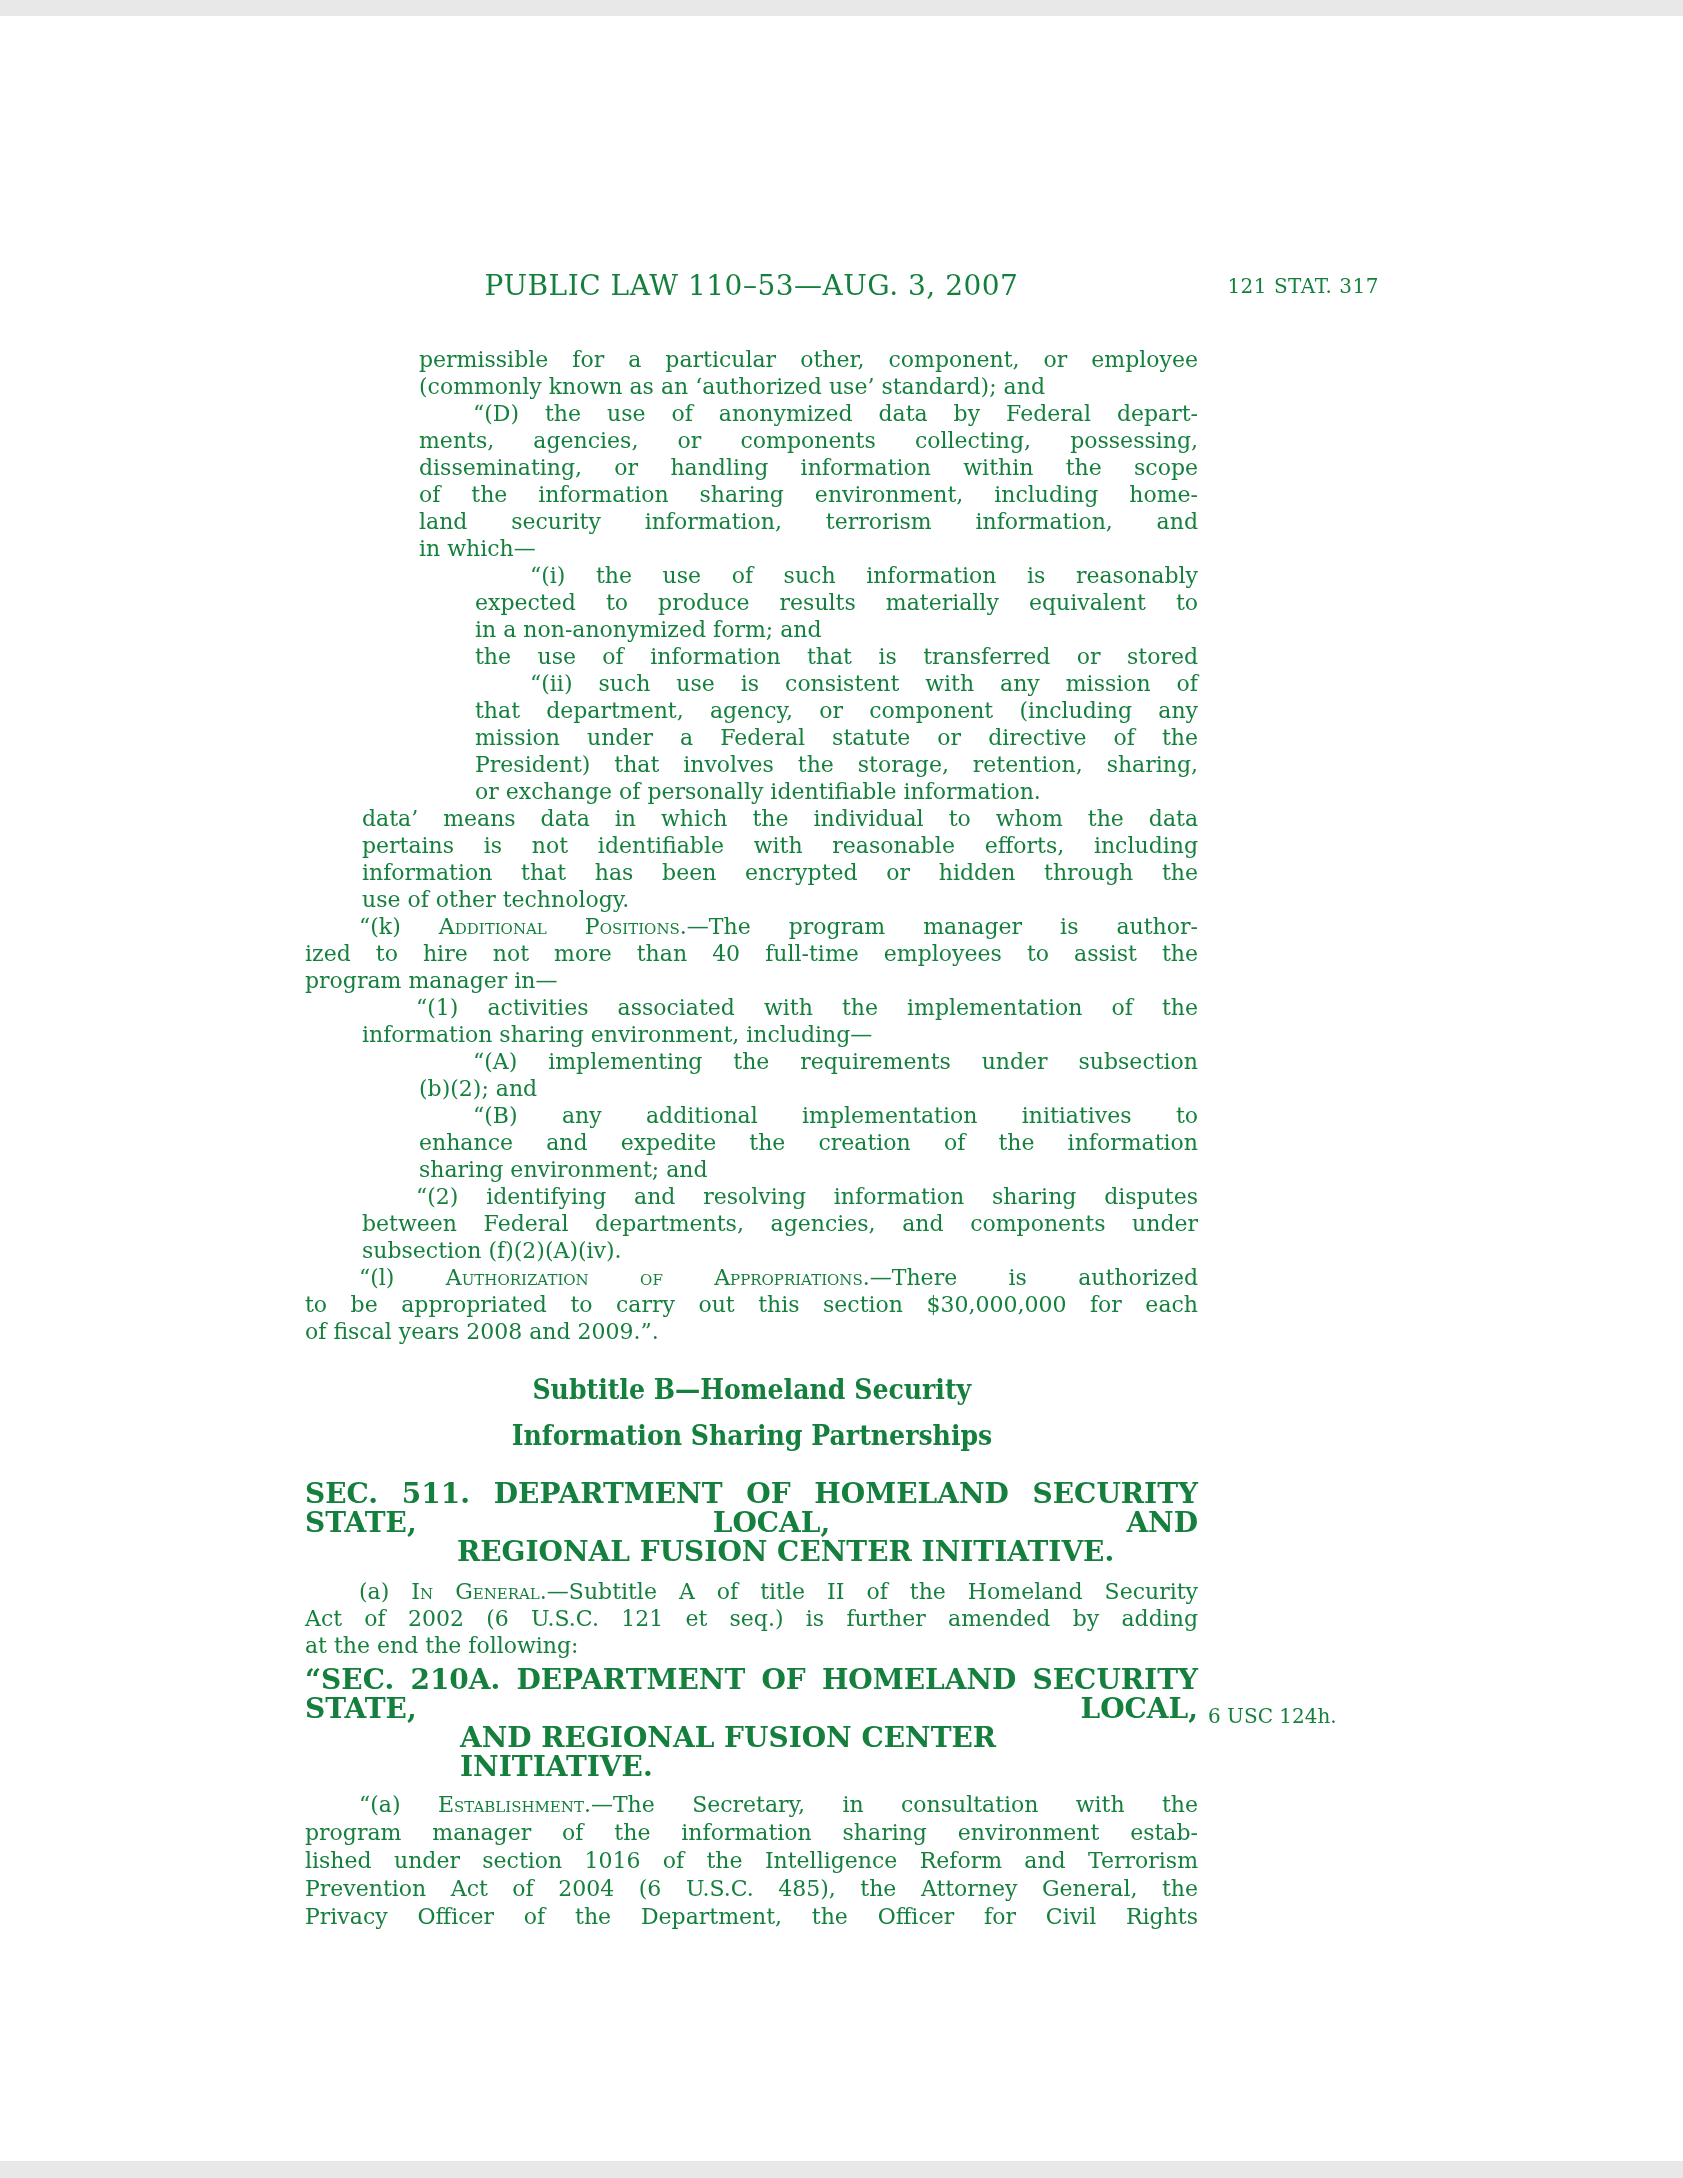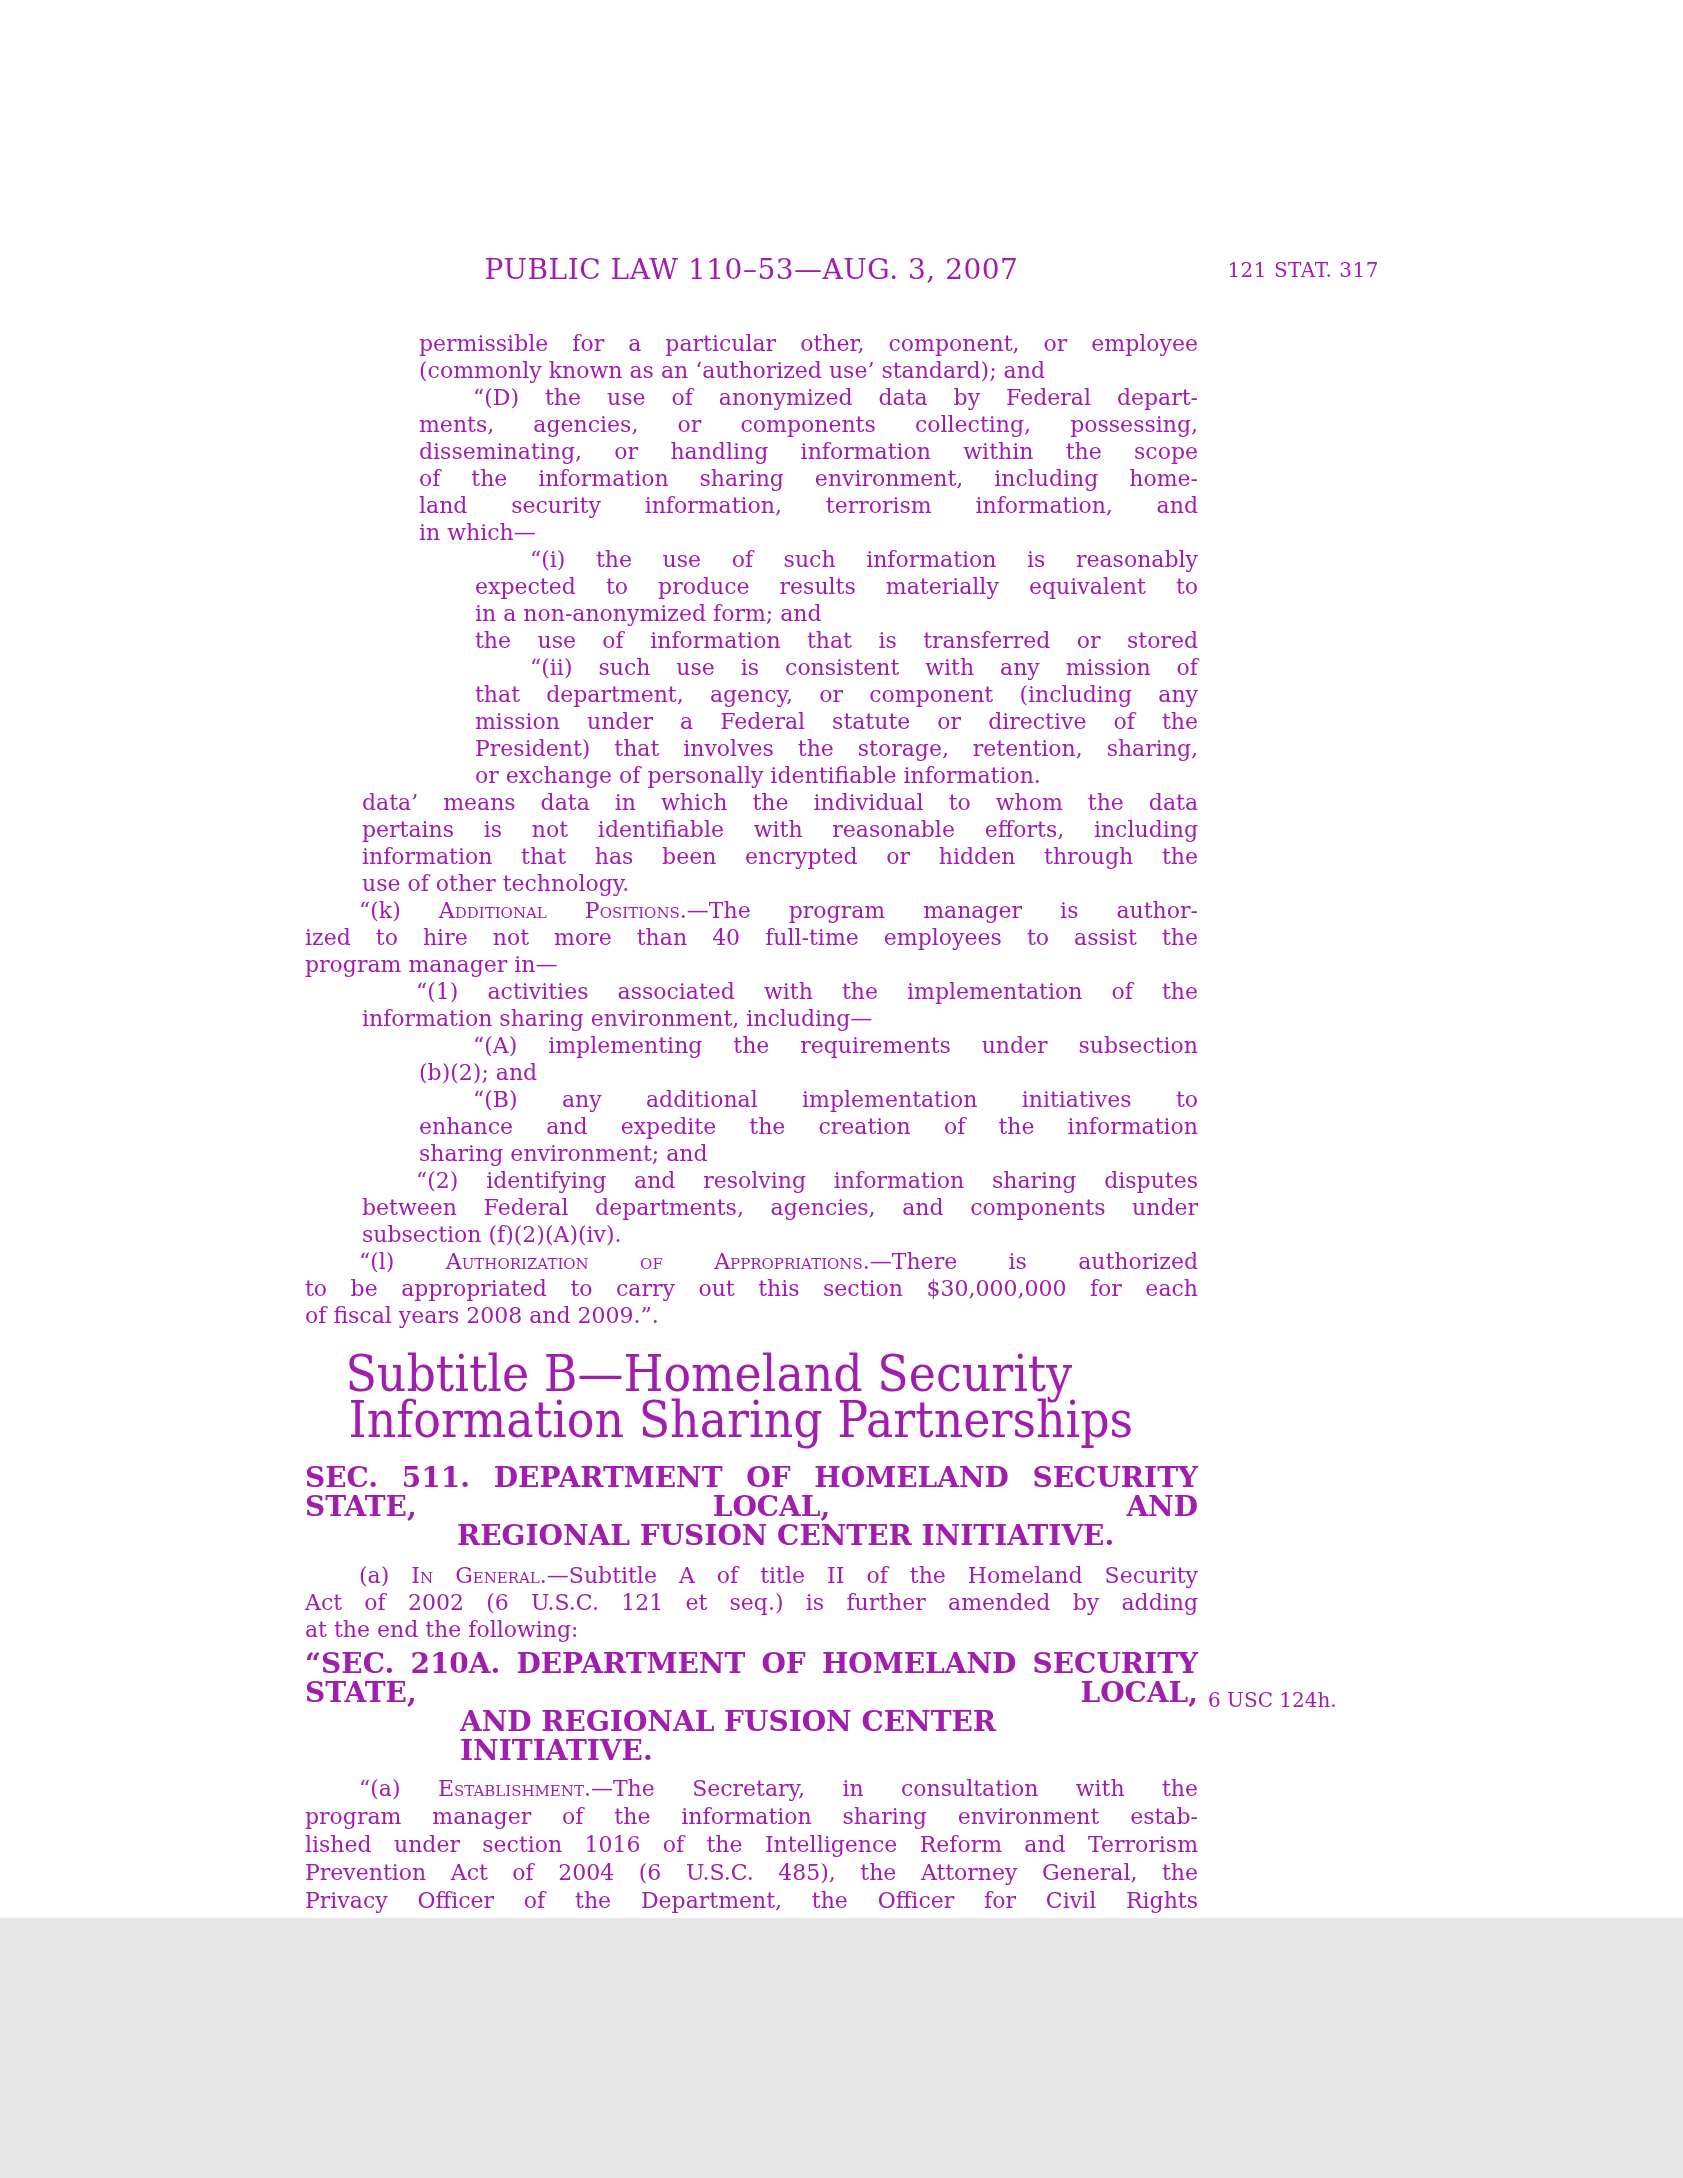--- a/index.html
+++ b/index.html
@@ -1,33 +1,33 @@
 <!DOCTYPE html>
 <html><head>
 <meta charset="utf-8">
 <style>
   html,body { margin:0; padding:0; background:#e8e8e8; }
   .page {
-    position:relative; width:1683px; height:1918px; background:#ffffff;
-    margin:0 auto; overflow:hidden; color:#a21caf;
+    position:relative; width:1683px; height:2145px; background:#ffffff;
+    margin:16px auto; overflow:hidden; color:#15803d;
     font-family:"DejaVu Serif", serif;
   }
   
   .runhead { position:absolute; top:256px; left:305px; width:893px;
              font-size:28px; line-height:28px; text-align:center; letter-spacing:0.5px; }
   .statno  { position:absolute; top:256px; right:304px;
              font-size:20px; line-height:28px; letter-spacing:0.5px; }
   
   .col { position:absolute; left:305px; top:330px; width:893px; }
   .tline { font-size:22px; line-height:27px; white-space:pre-wrap; }
   .just  { text-align:justify; text-align-last:justify; }
   .sc    { font-variant:small-caps; }
   
-  .subtitle { margin-top:22px; text-align:left; font-weight:normal;
-              font-size:51px; line-height:46px; }
+  .subtitle { margin-top:22px; text-align:center; font-weight:bold;
+              font-size:28px; line-height:46px; }
   .squeeze  { display:inline-block; transform:scaleX(0.90); transform-origin:50% 50%; white-space:nowrap; }
   
   .sechead { margin-top:20px; font-weight:bold; font-size:24px; line-height:29px; }
   .sechead .tline { font-size:28px; line-height:29px; }
   .sechead2 { margin-top:6px; }
   .para3 { margin-top:12px; }
   .para5 { margin-top:10px; }
   .para5 .tline { line-height:28px; }
   
   .margin-note { position:absolute; left:1208px; top:1688px; font-size:20px; line-height:24px; }

